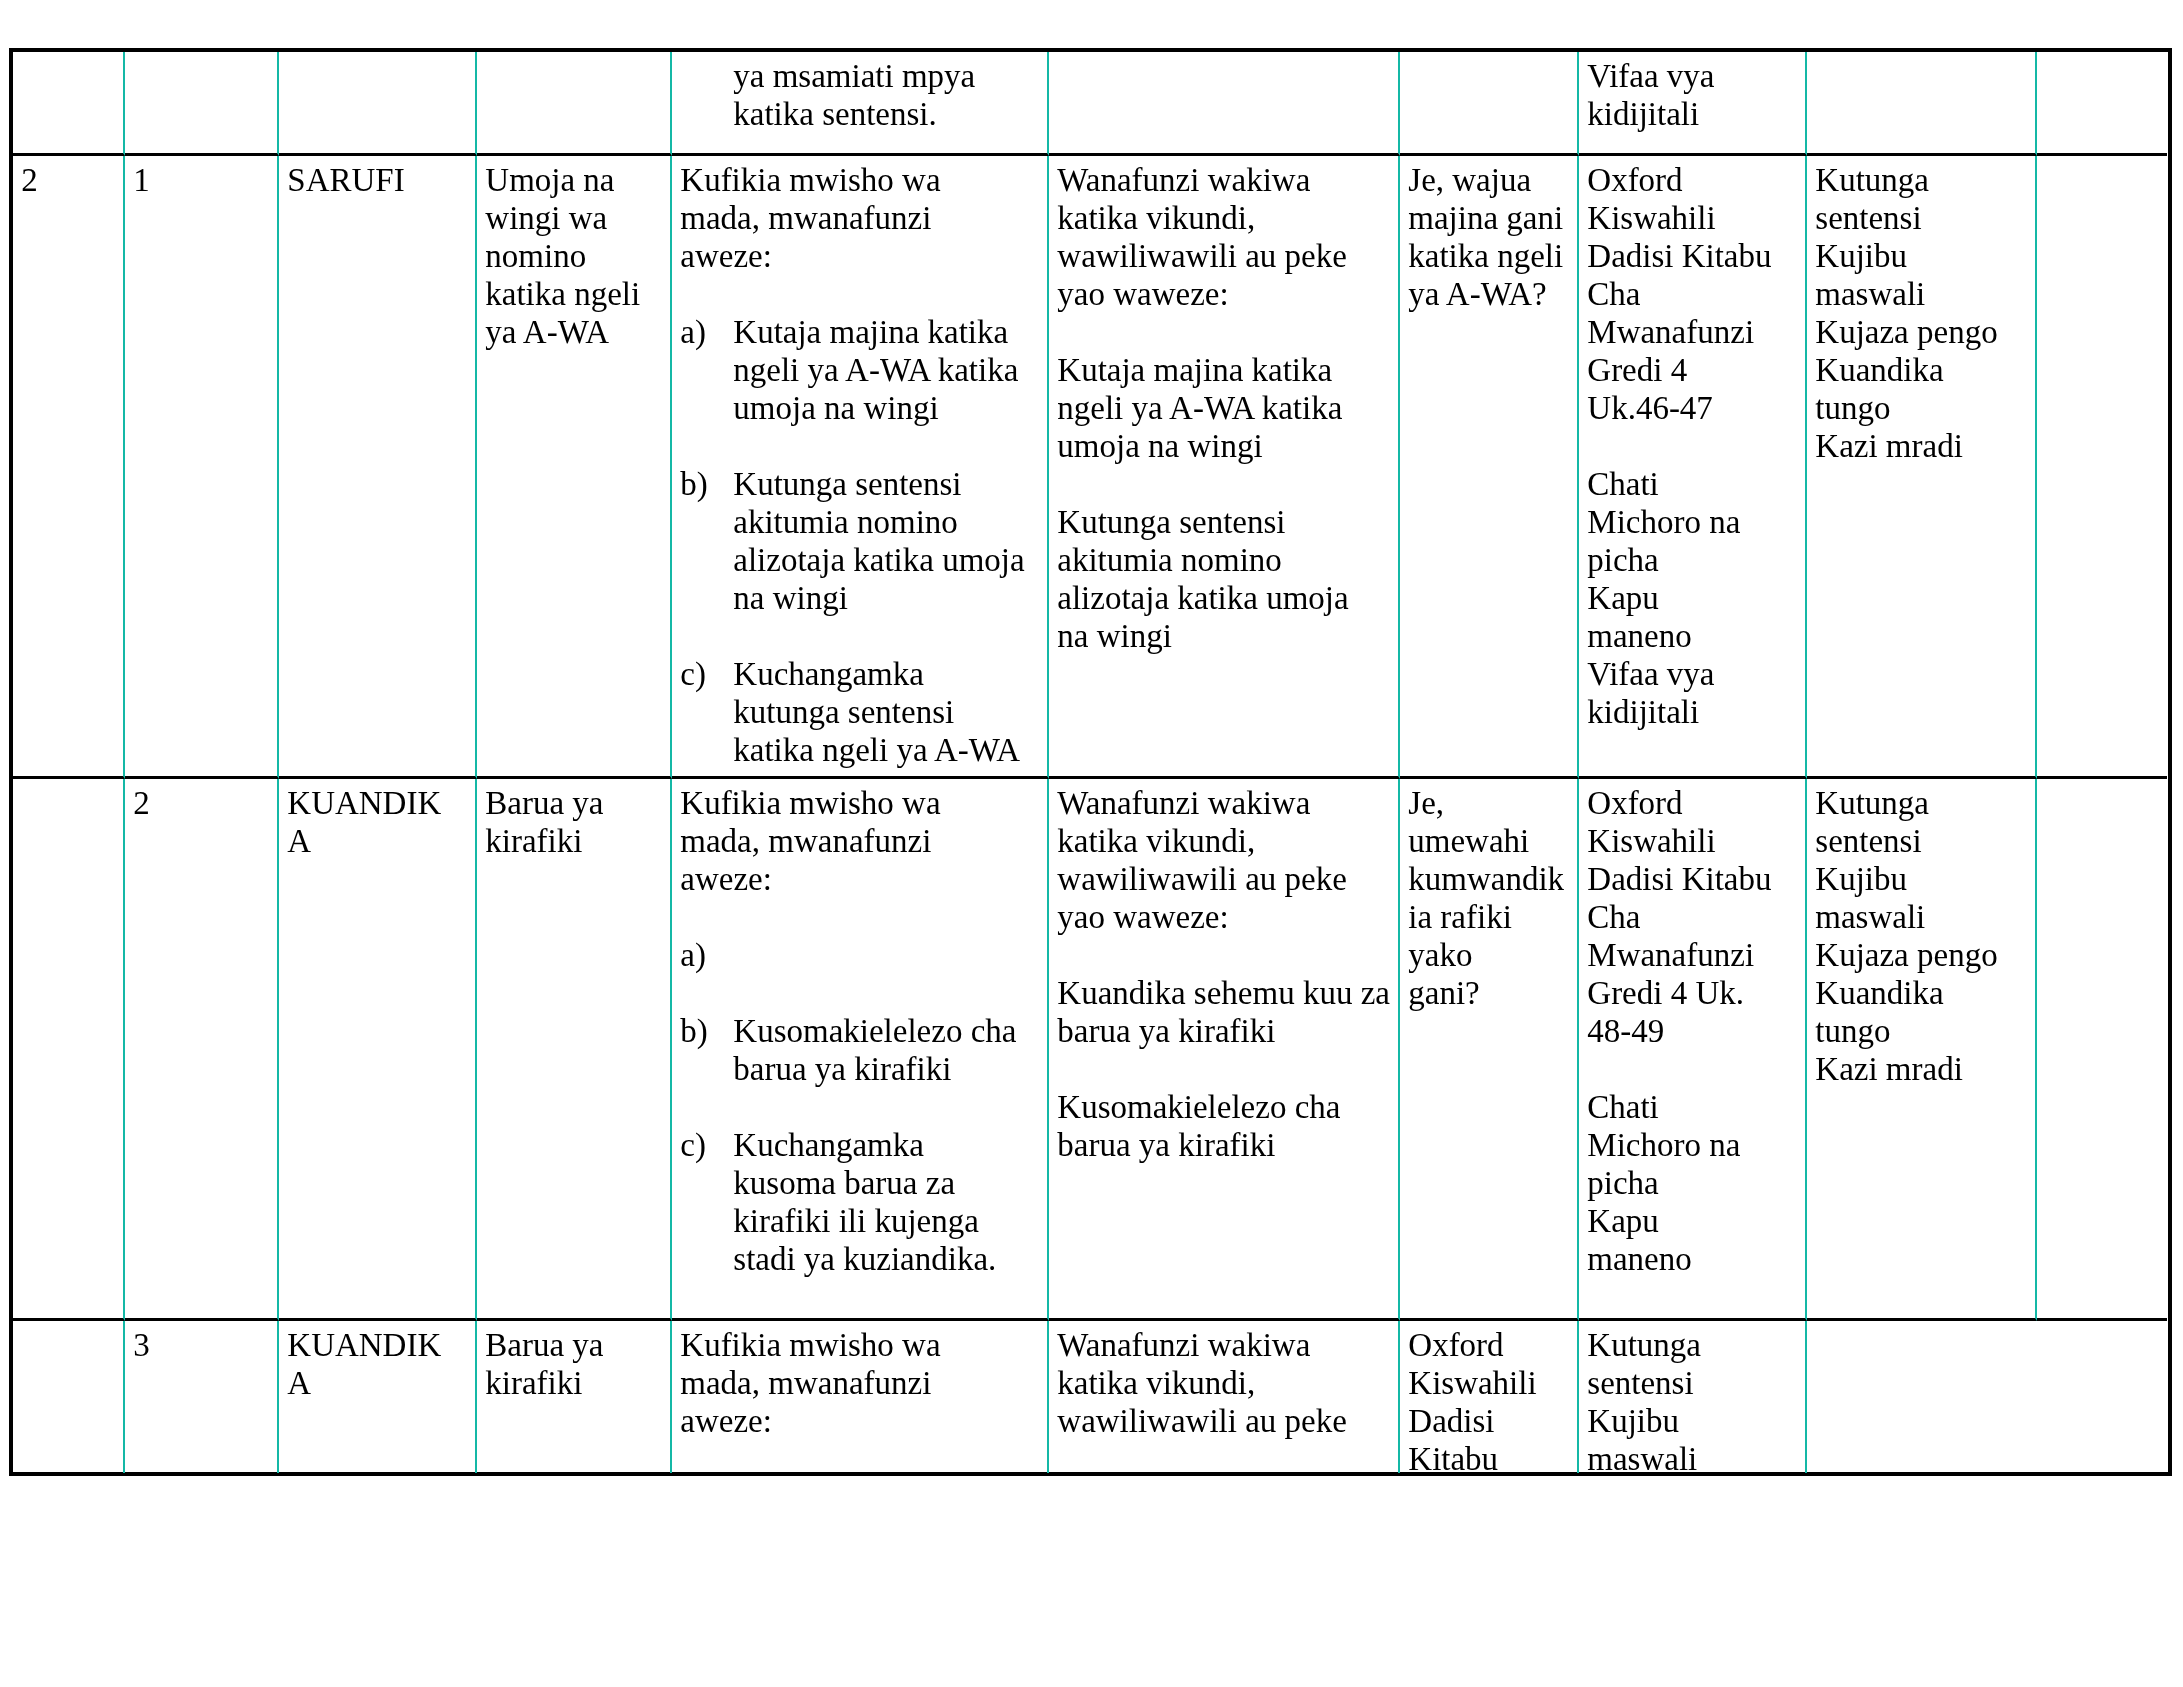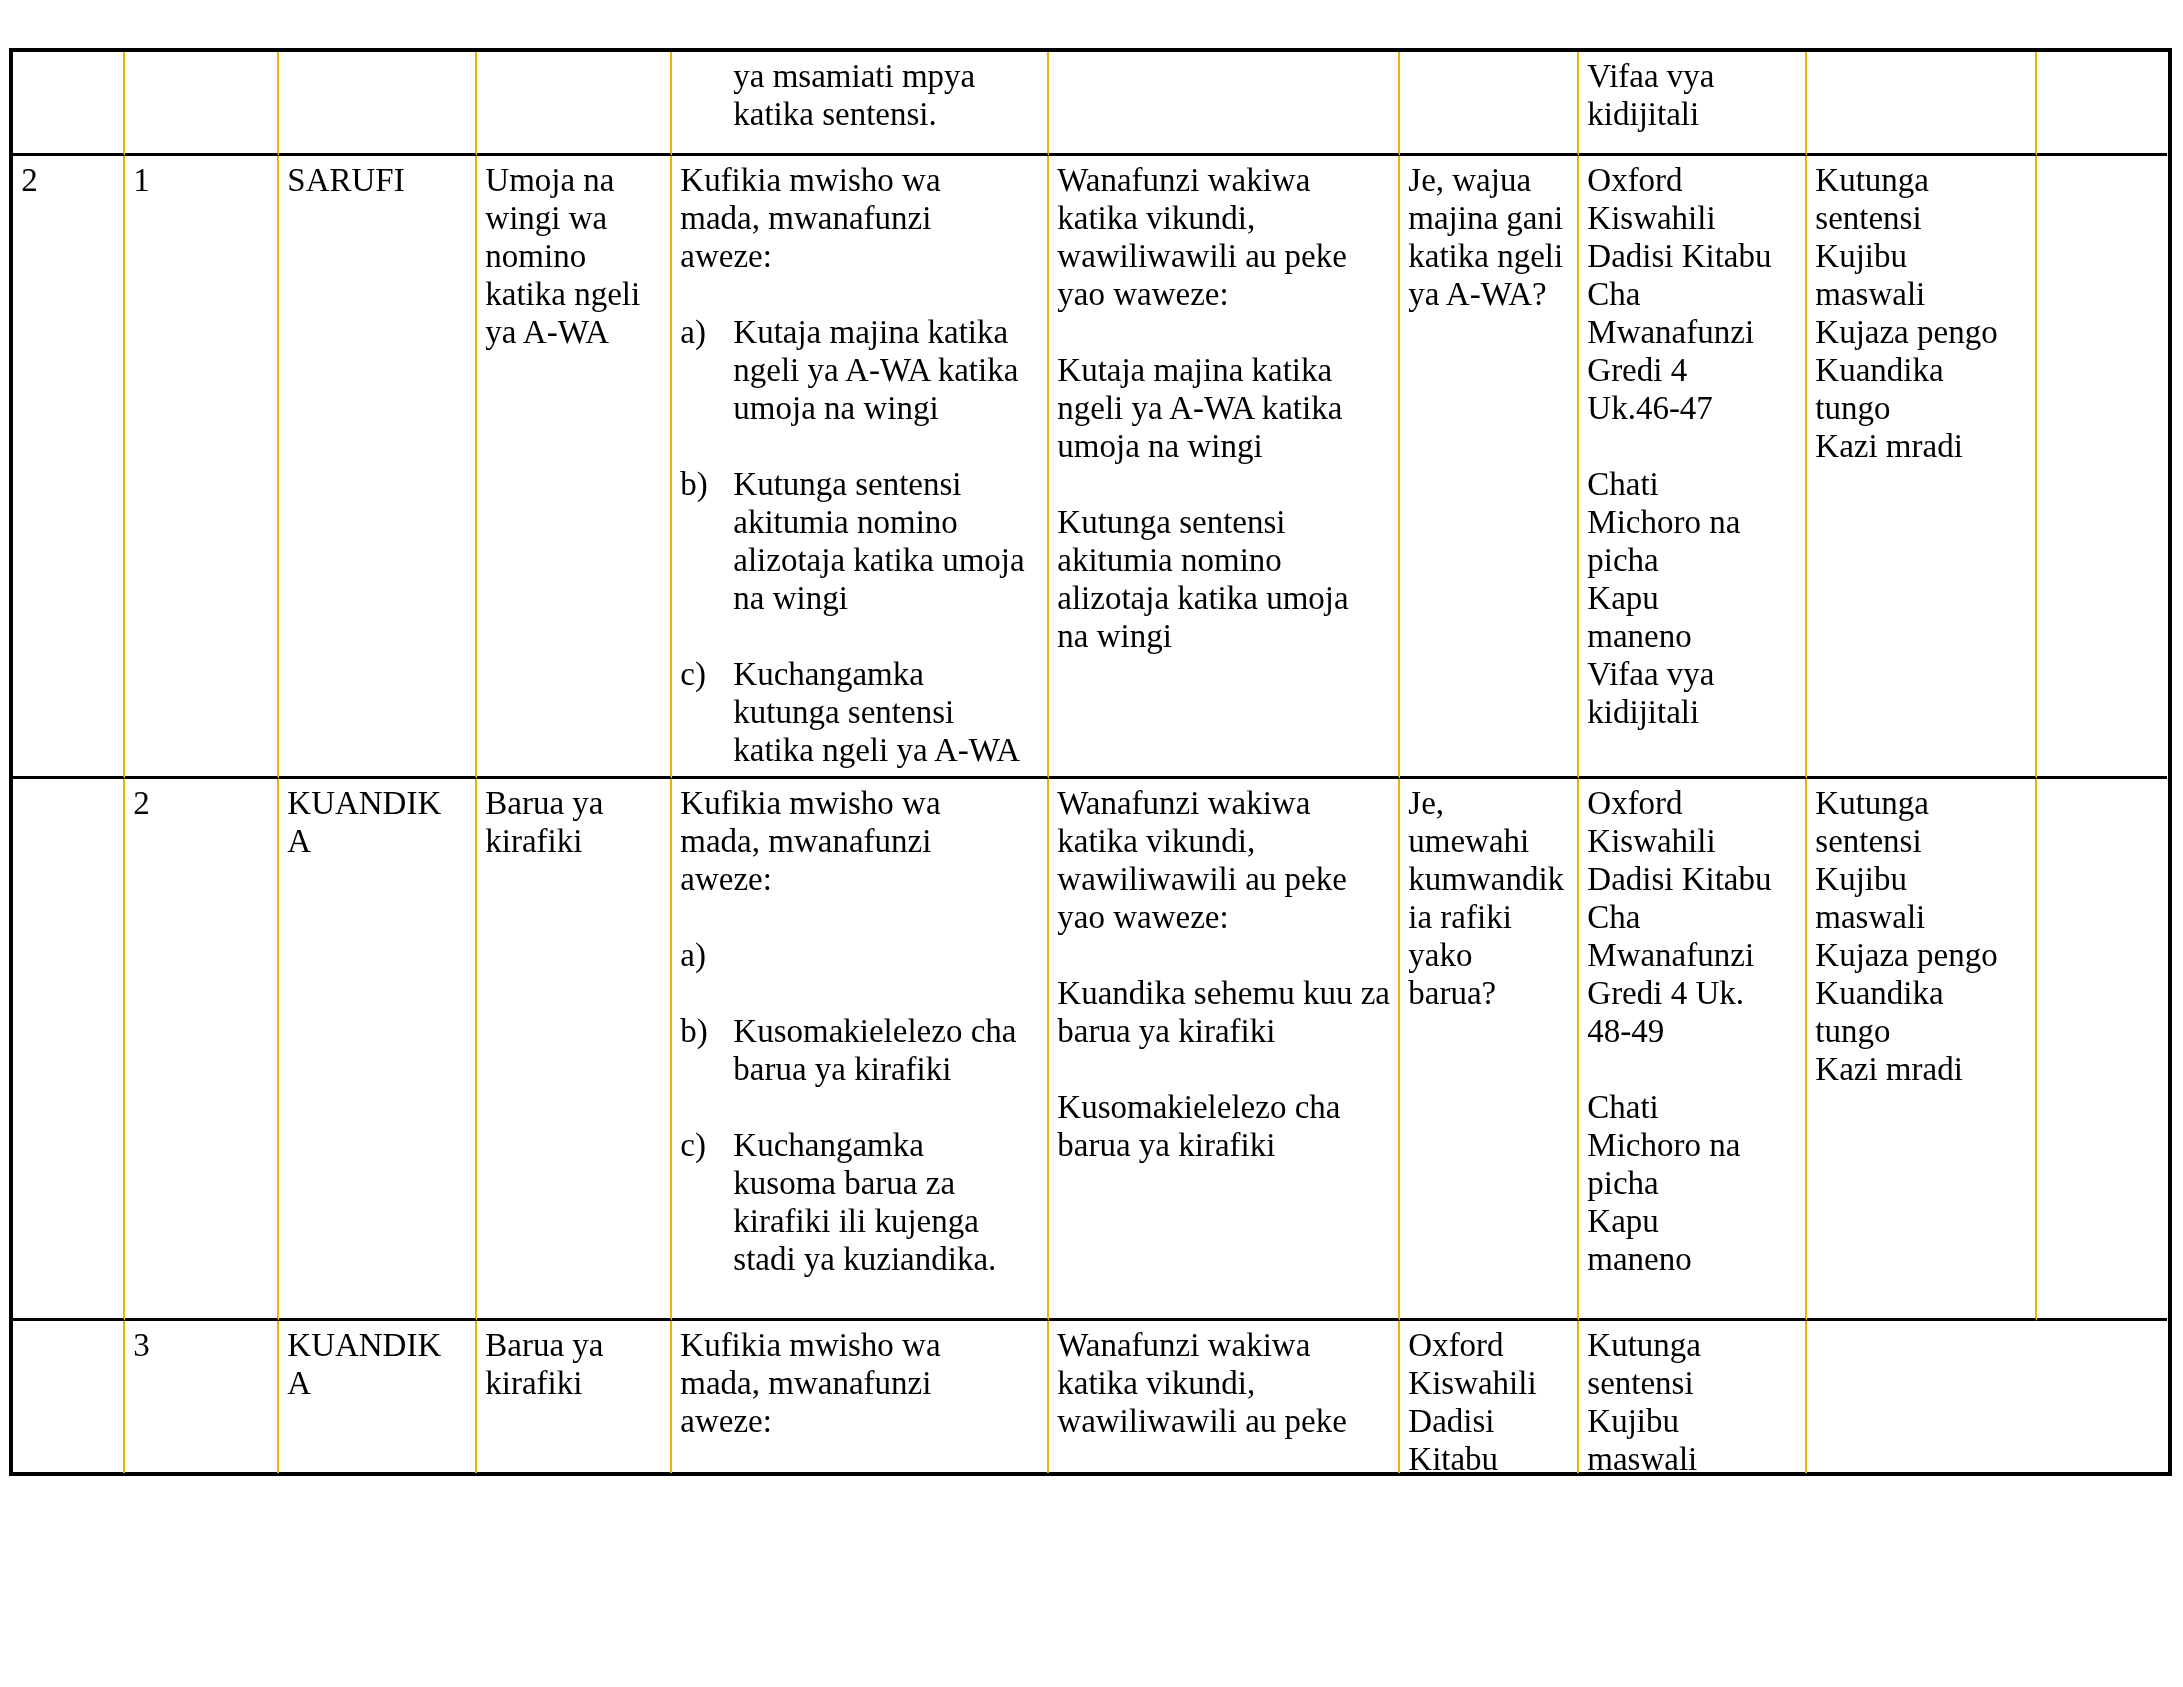--- a/index.html
+++ b/index.html
@@ -30,21 +30,21 @@
     height: 1428px;
     border: 4px solid #000000;
     box-sizing: border-box;
     display: grid;
     grid-template-columns: 112px 154px 198px 195px 377px 351px 179px 228px 230px 130px;
     grid-template-rows: 104px 623px 542px 152px;
     background: #ffffff;
   }
   .cell {
     box-sizing: border-box;
-    border-right: 2px solid #eab308;
+    border-right: 2px solid #14b8a6;
     border-bottom: 3.3px solid #000000;
     padding: 5.3px 6.6px 0 8px;
     font-size: 33px;
     line-height: 38px;
     overflow: hidden;
   }
   .cell.lastcol { border-right: none; }
   .cell.lastrow { border-bottom: none; }
   .block { white-space: pre-line; }
   .block + .block { margin-top: 38px; }
@@ -201,21 +201,21 @@
 barua ya kirafiki</div>
         <div class="block">Kusomakielelezo cha
 barua ya kirafiki</div>
       </div>
       <div class="cell">
         <div class="block">Je,
 umewahi
 kumwandik
 ia rafiki
 yako
-barua?</div>
+gani?</div>
       </div>
       <div class="cell">
         <div class="block">Oxford
 Kiswahili
 Dadisi Kitabu
 Cha
 Mwanafunzi
 Gredi 4 Uk.
 48-49</div>
         <div class="block">Chati

